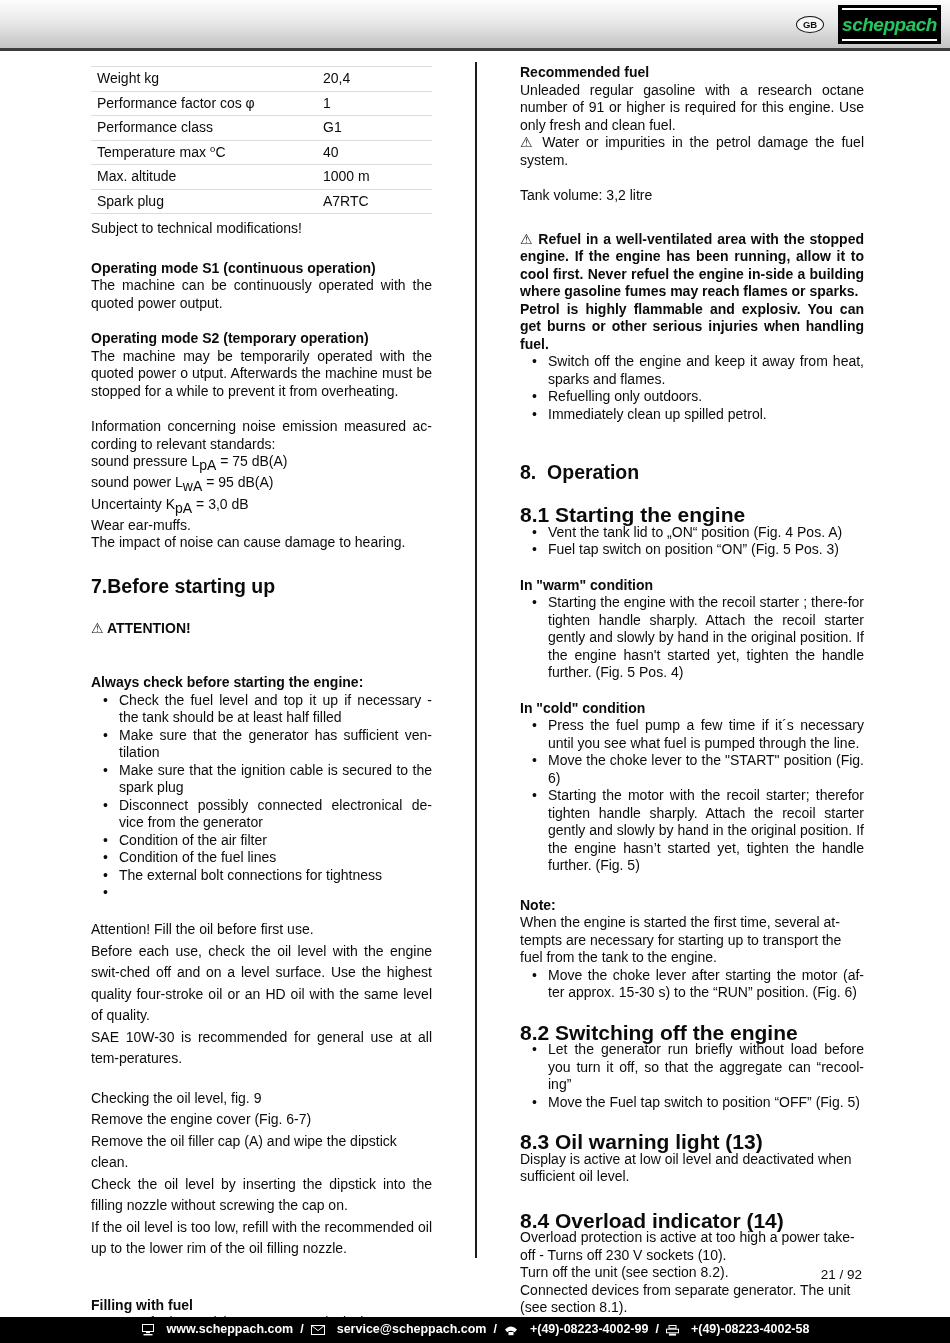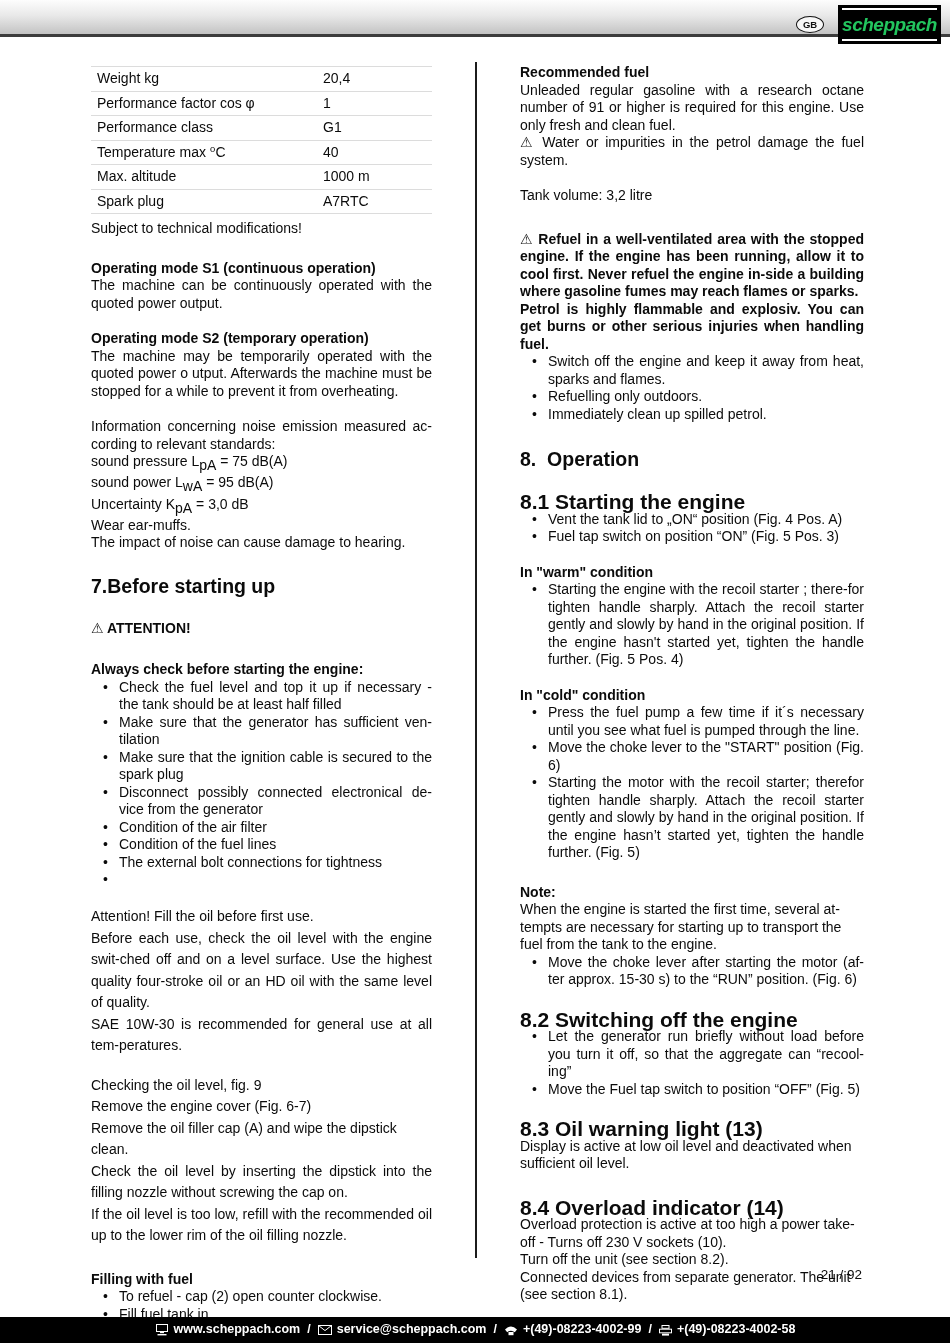--- a/index.html
+++ b/index.html
@@ -5,21 +5,21 @@
   * { box-sizing: border-box; }
   html,body { margin:0; padding:0; }
   body {
     width:950px; height:1343px; position:relative; overflow:hidden;
     background:#ffffff; color:#0b0b0b;
     font-family:"Liberation Sans","DejaVu Sans",sans-serif;
     font-size:14px; line-height:17.5px;
   }
   
   .header-band {
-    position:absolute; top:0; left:0; width:100%; height:37px;
+    position:absolute; top:0; left:0; width:100%; height:51px;
     background:linear-gradient(180deg,#fdfdfd 0%,#e9e9e9 45%,#c3c3c3 100%);
     border-bottom:3px solid #3c3c3c;
   }
   .gb-badge {
     position:absolute; top:16px; right:126px; width:28px; height:17px;
     border:1.6px solid #111; border-radius:50%;
     display:flex; align-items:center; justify-content:center;
     font-size:9.5px; font-weight:bold; background:#f7f7f7; color:#111;
   }
   .logo-box {
@@ -39,41 +39,41 @@
   
   p, h2 { margin:0; }
   p { text-align:justify; }
   .ragged { text-align:left; }
   .b { font-weight:bold; }
   .h-sub { font-weight:bold; font-size:21px; }
   .h-big { font-size:19.5px; font-weight:bold; line-height:24px; }
   .loose { line-height:21.5px; }
   sub { font-size:14px; }
   .mt-6{margin-top:6px}.mt-14{margin-top:14px}
-  .mt-18{margin-top:18px}.mt-22{margin-top:22px}.mt-24{margin-top:24px}
+  .mt-18{margin-top:18px}.mt-22{margin-top:22px}.mt-24{margin-top:37px}
   .mt-26{margin-top:26px}.mt-28{margin-top:18px}
   
   .spec-table { width:100%; border-collapse:collapse; }
   .spec-table td {
     border-top:1px solid #dcdcdc; border-bottom:1px solid #dcdcdc;
     padding:3px 6px; height:23px; vertical-align:middle;
   }
   .spec-table td.lbl { width:226px; }
   
   ul.bullets { list-style:none; margin:0; padding:0; }
   ul.bullets li { position:relative; padding-left:28px; text-align:justify; min-height:17px; }
   ul.bullets li::before { content:"\2022"; position:absolute; left:12px; top:0; }
   
   .page-num { position:absolute; right:88px; top:1266px; font-size:13.5px; }
   .footer-bar {
     position:absolute; left:0; bottom:0; width:100%; height:26px;
     background:#000; color:#fff; display:flex; align-items:center; justify-content:center;
     gap:7px; font-size:12.5px; font-weight:bold;
   }
-  .f-item { display:inline-flex; align-items:center; gap:5px; }
+  .f-item { display:inline-flex; align-items:center; gap:12px; }
   .f-item svg { display:block; }
 </style>
 </head>
 <body>
 
 <div class="header-band">
   <div class="gb-badge">
     <span>GB</span>
   </div>
   <div class="logo-box">

